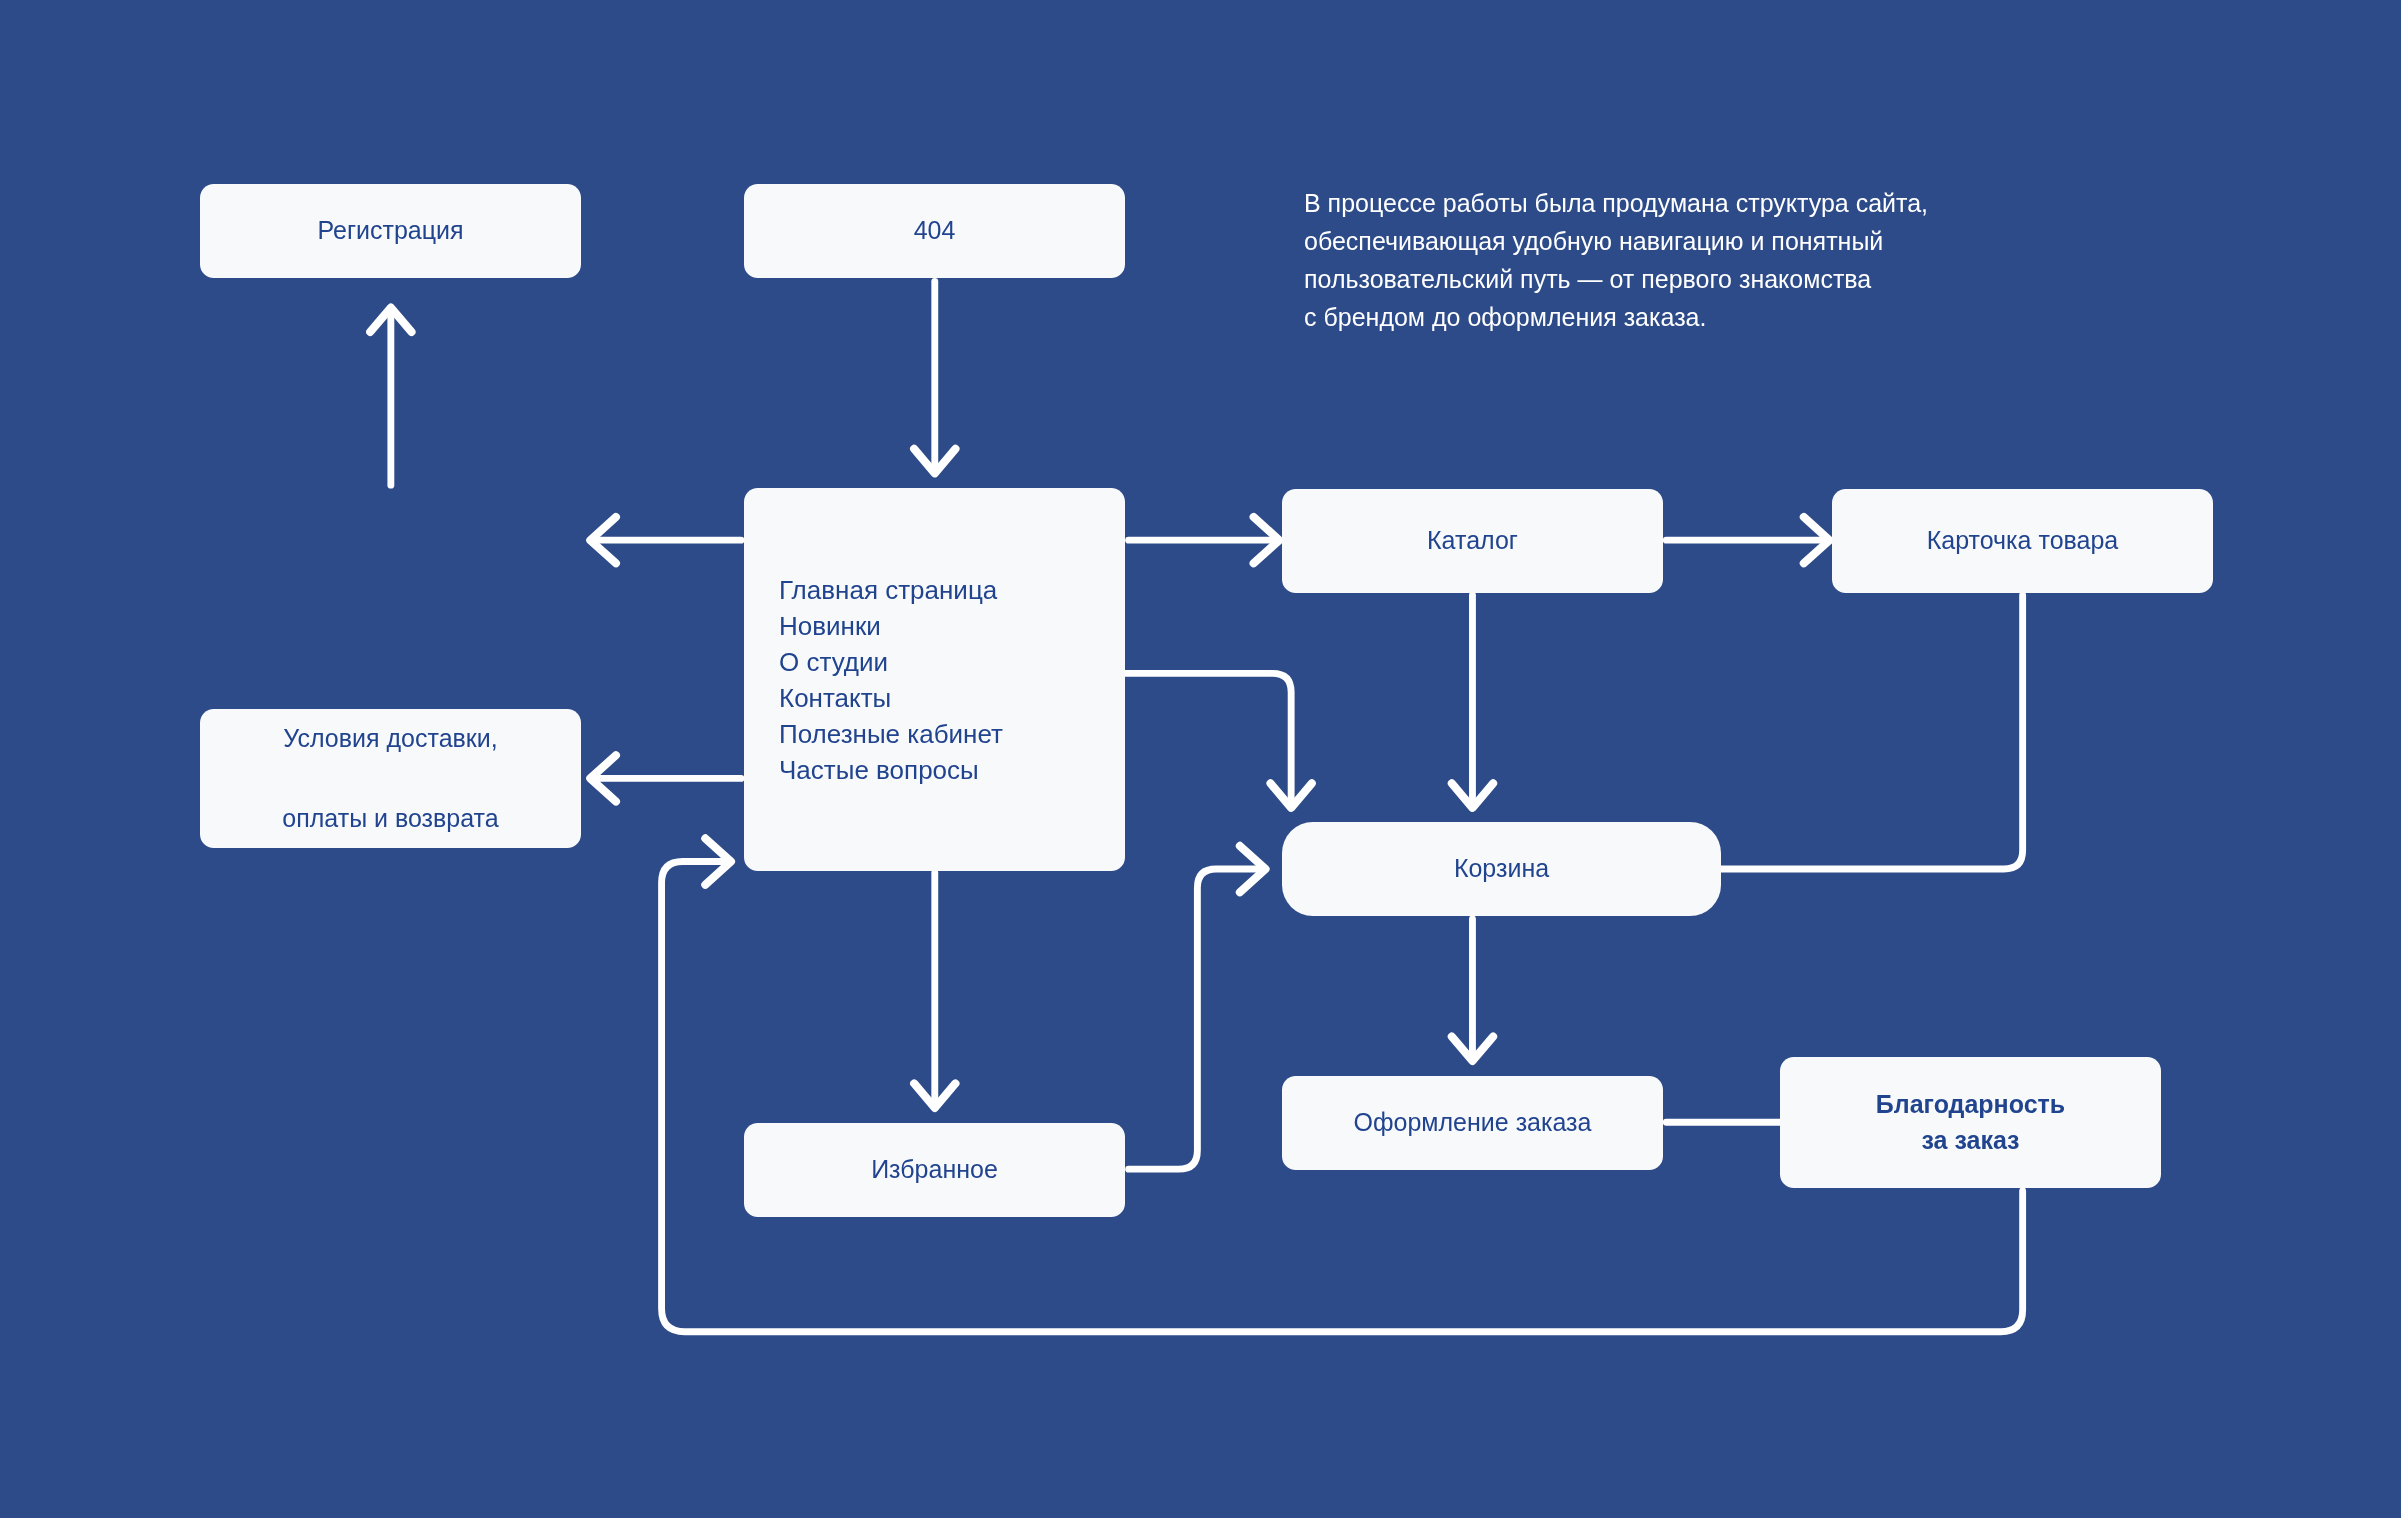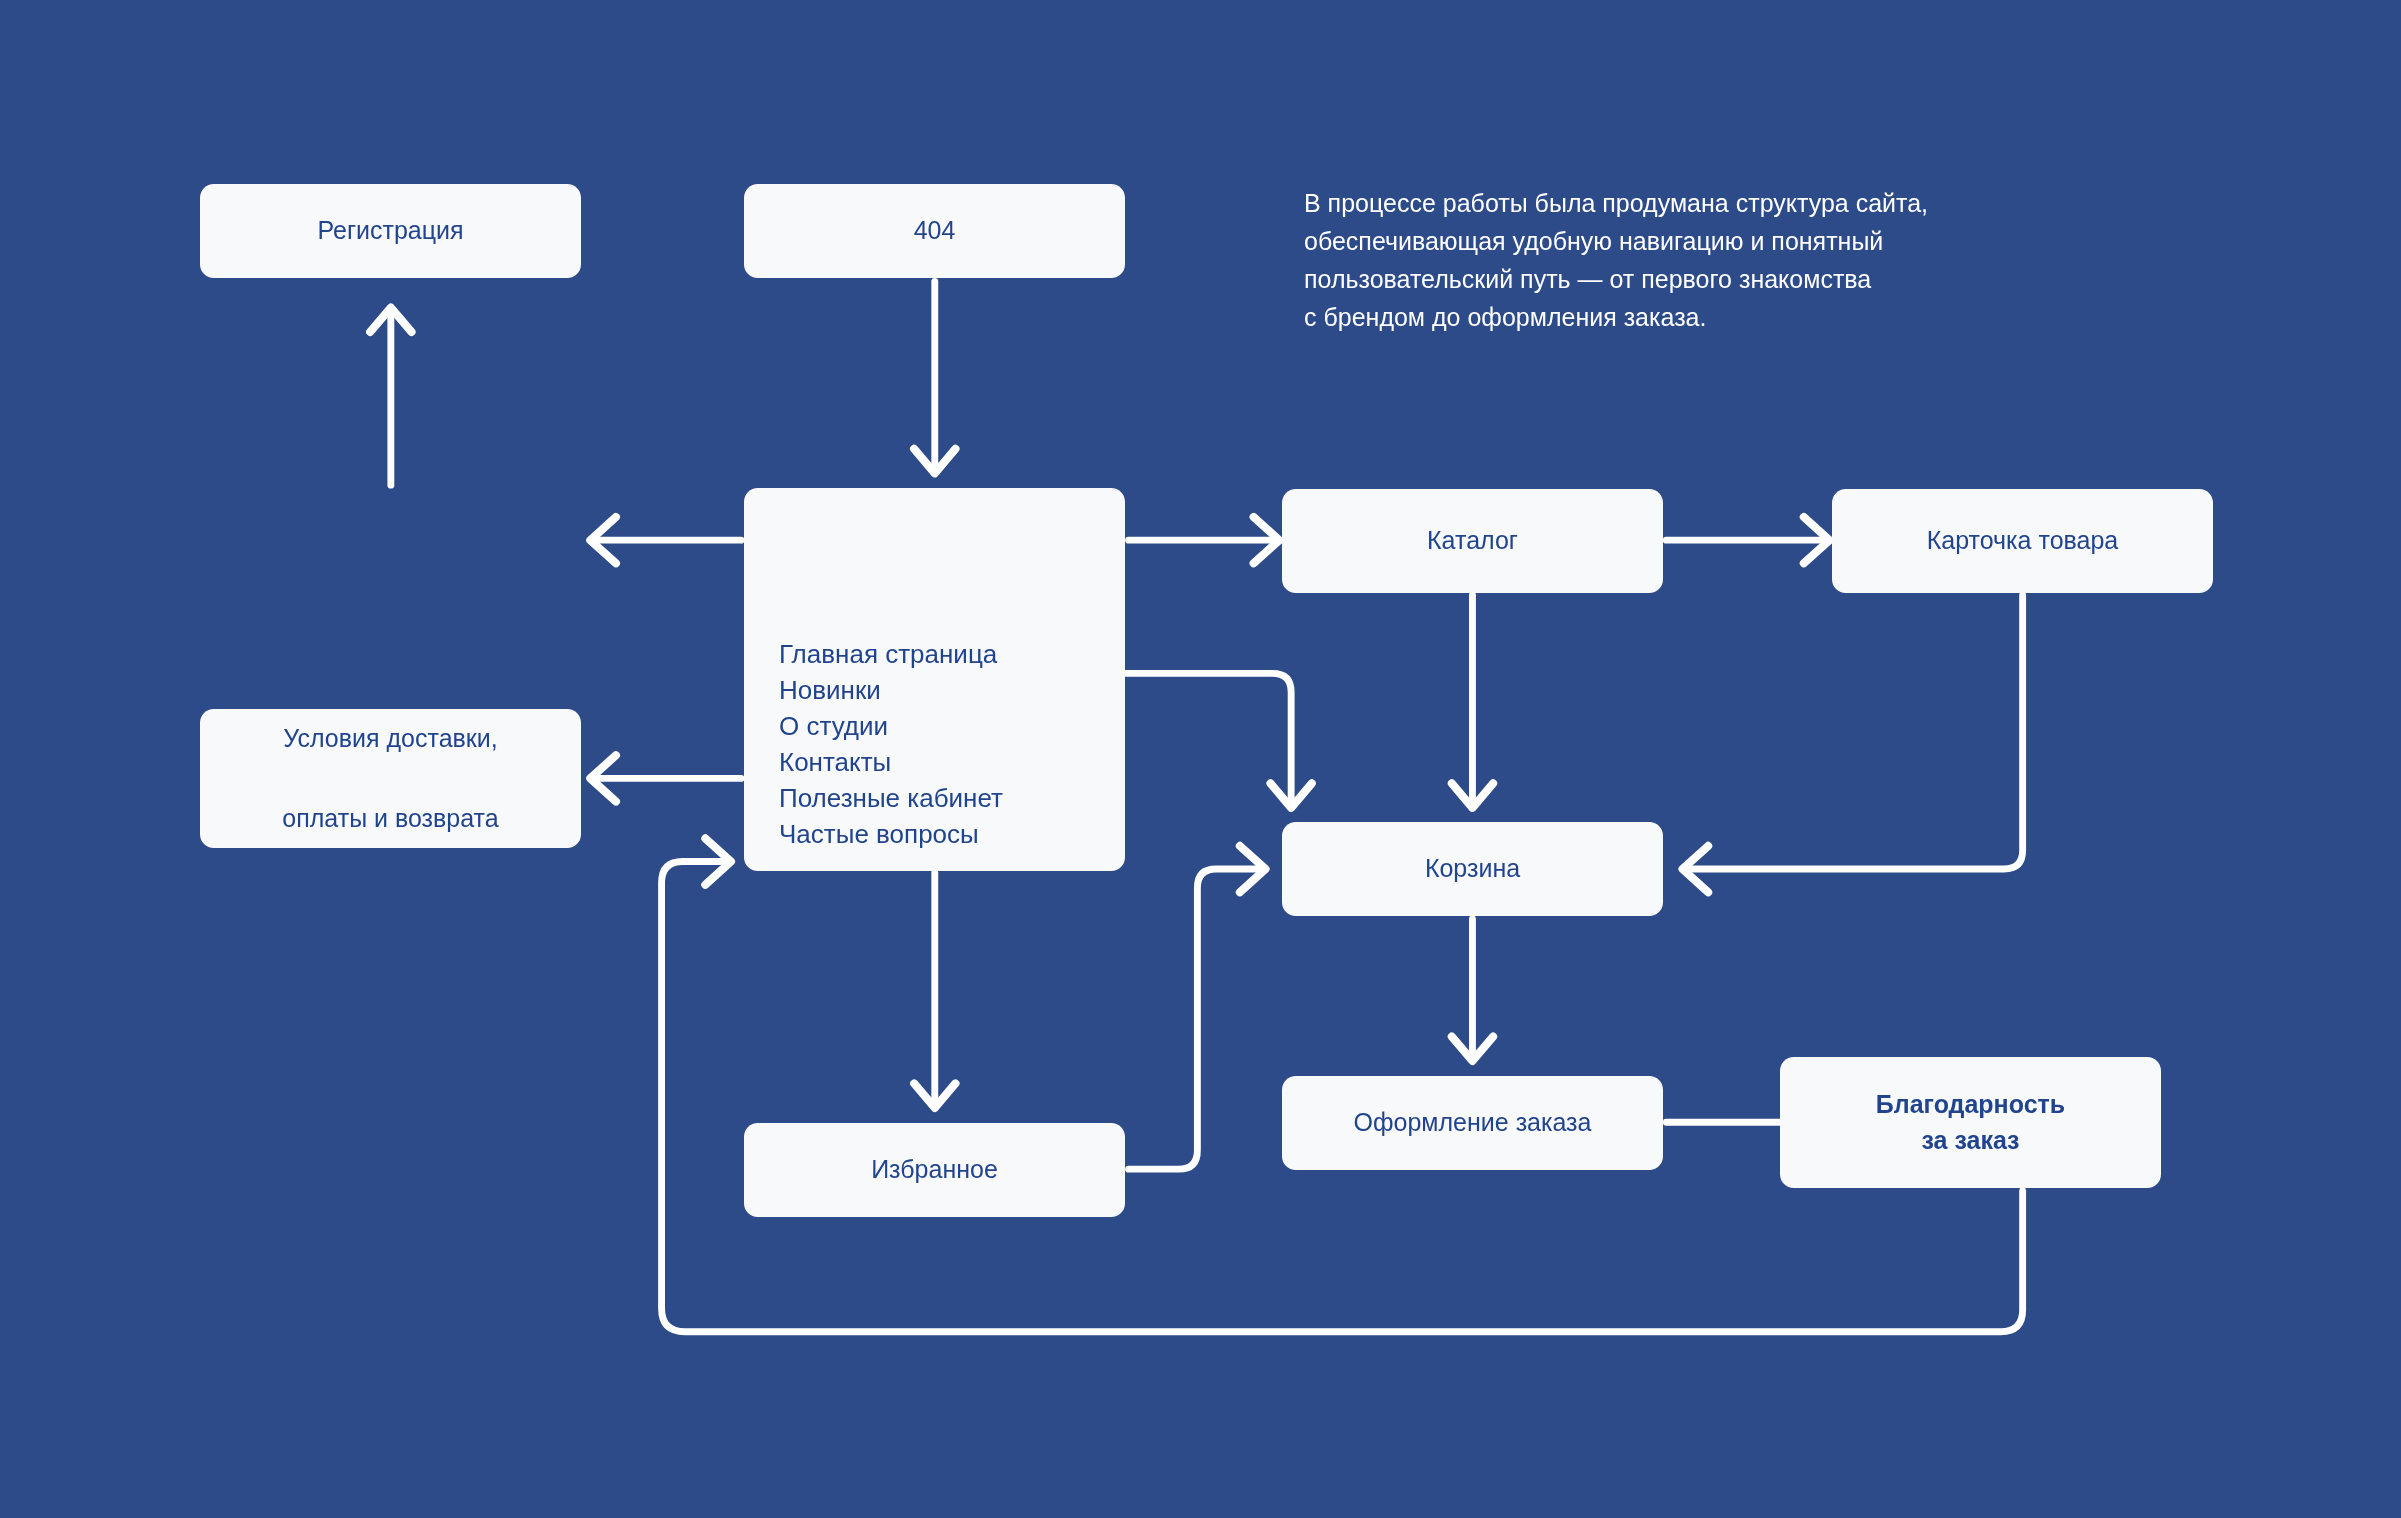--- a/index.html
+++ b/index.html
@@ -34,21 +34,21 @@
     font-size: 25px;
     line-height: 1.42;
     text-align: center;
     padding: 6.3px 15px;
     z-index: 2;
   }
   .node.multiline {
     flex-direction: column;
   }
   .node.menu {
-    align-items: flex-end;
+    align-items: center;
     justify-content: center;
     text-align: left;
     padding: 24px 35px;
   }
   .node.menu .menu-list {
     display: flex;
     flex-direction: column;
     gap: 10px;
     width: 100%;
   }
@@ -177,21 +177,21 @@
   </div>
 
   <div class="node" style="left:1282px; top:489px; width:381px; height:104px;">
     <span>Каталог</span>
   </div>
 
   <div class="node" style="left:1832px; top:489px; width:381px; height:104px;">
     <span>Карточка товара</span>
   </div>
 
-  <div class="node" style="left:1282px; top:822px; width:381px; height:94px;">
+  <div class="node" style="left:1282px; top:822px; width:439px; height:94px;border-radius:31px;">
     <span>Корзина</span>
   </div>
 
   <div class="node" style="left:1282px; top:1076px; width:381px; height:94px;">
     <span>Оформление заказа</span>
   </div>
 
   <div class="node multiline" style="left:1780px; top:1057px; width:381px; height:131px;font-weight:bold;">
     <span>Благодарность</span>
     <span>за заказ</span>

